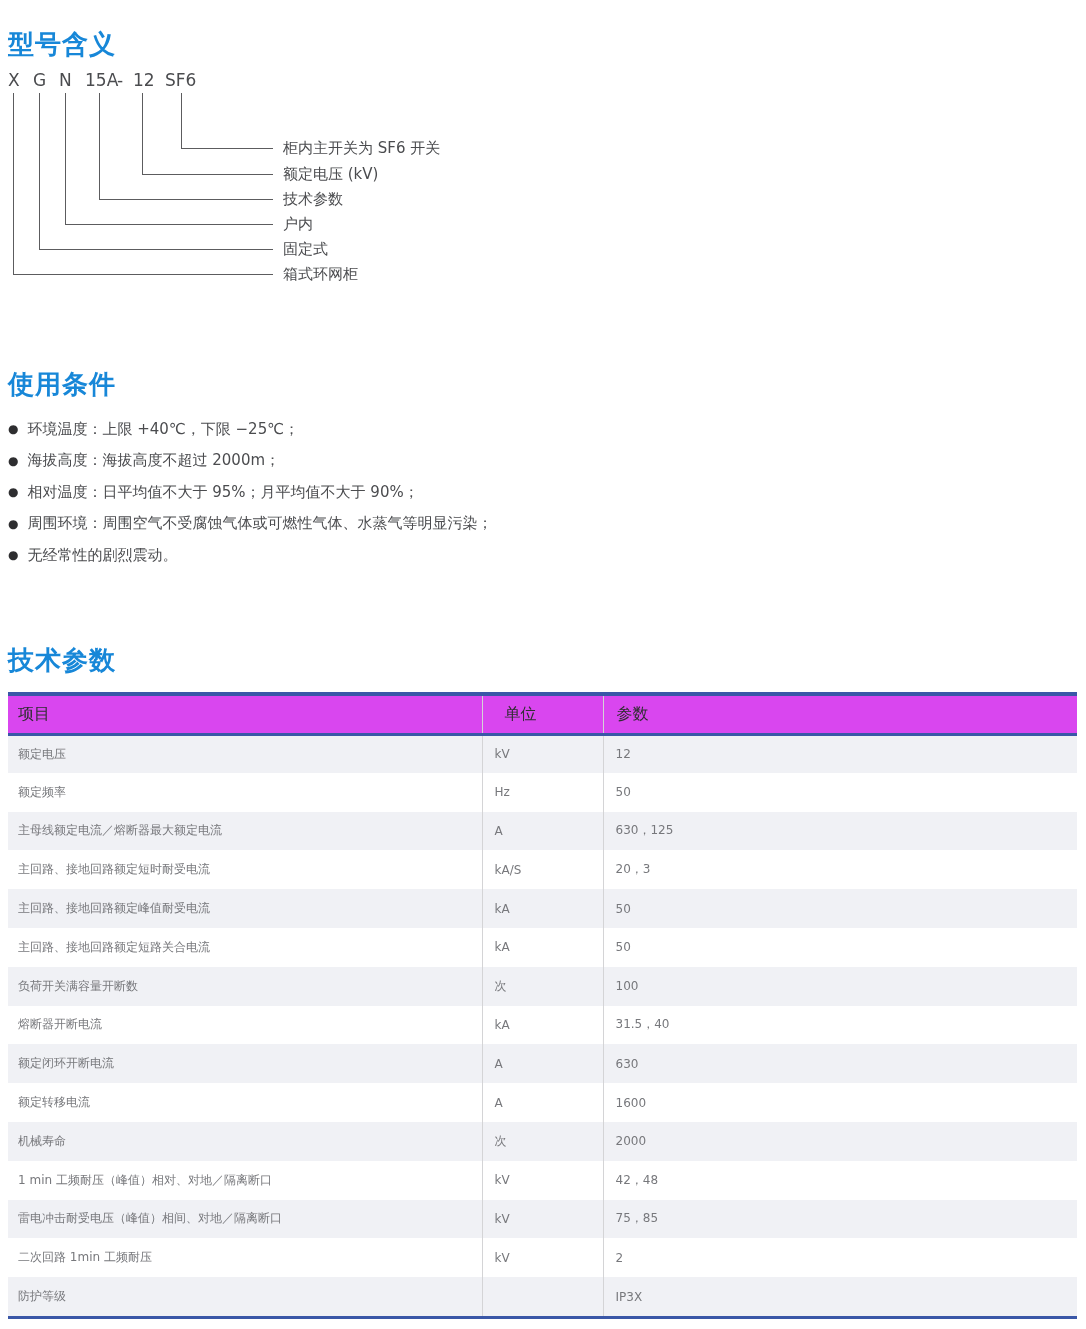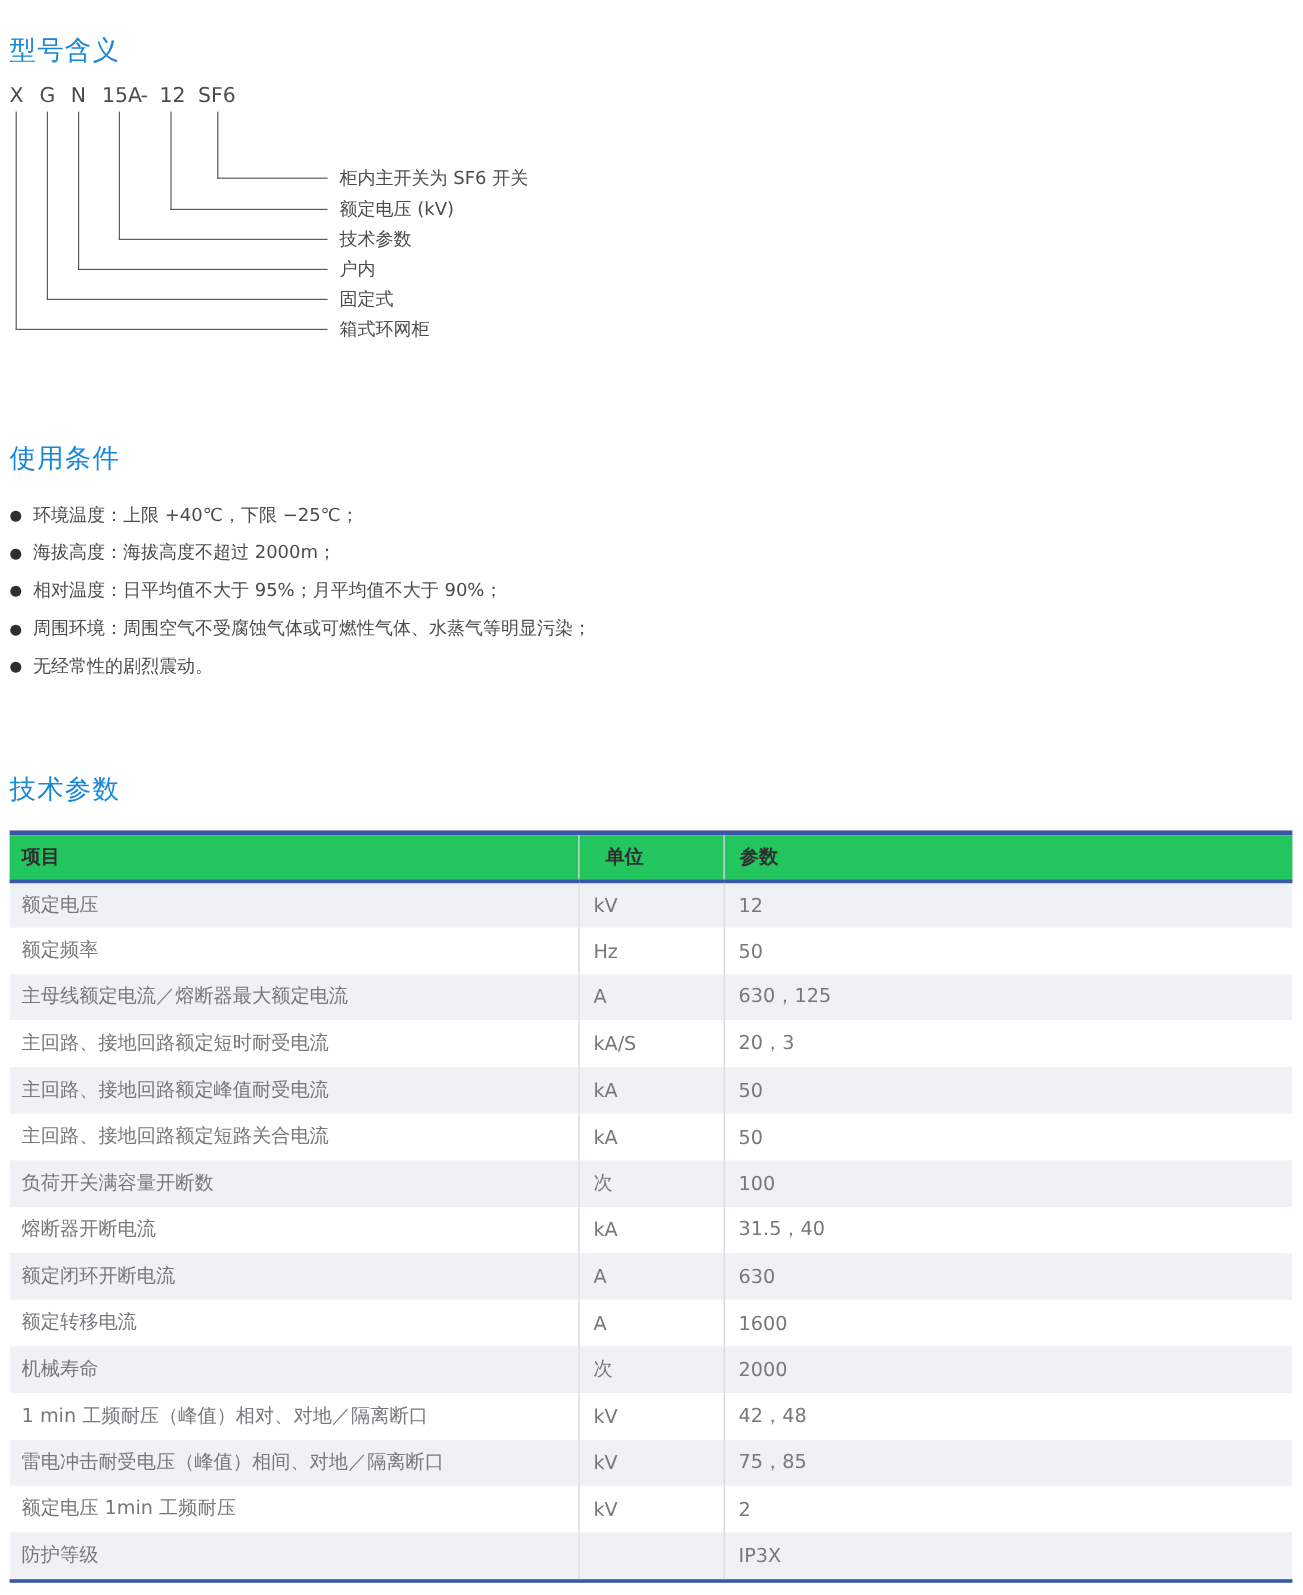--- a/index.html
+++ b/index.html
@@ -8,22 +8,22 @@
     width: 1086px;
     height: 1329px;
     background: #ffffff;
     overflow: hidden;
     font-family: "DejaVu Sans", "Liberation Sans", sans-serif;
   }
   .sec-title {
     position: absolute;
     left: 8px;
     margin: 0;
-    font-size: 22px;
-    font-weight: normal;
+    font-size: 26px;
+    font-weight: bold;
     color: var(--accent, #1787d8);
     letter-spacing: 1px;
     white-space: nowrap;
   }
   #title-model { top: 27px; }
   #title-conditions { top: 367px; }
   #title-params { top: 643px; }
 
   
   .diagram {
@@ -86,30 +86,30 @@
     border-bottom: 3px solid var(--tblue, #3a57a7);
   }
   table.params {
     width: 100%;
     border-collapse: collapse;
     table-layout: fixed;
   }
   table.params th {
     height: 38px;
     font-size: 16px;
-    font-weight: bold;
+    font-weight: normal;
     color: #2e2e30;
     text-align: left;
-    background: #22c55e;
+    background: #d946ef;
     border-bottom: 3px solid var(--tblue, #3a57a7);
     box-sizing: border-box;
   }
   table.params td {
     height: 38.8px;
-    font-size: 16px;
+    font-size: 12px;
     color: #77787c;
     box-sizing: border-box;
     white-space: nowrap;
     overflow: hidden;
   }
   table.params th:nth-child(1) { width: 474px; padding-left: 10px; }
   table.params th:nth-child(2) { width: 121px; padding-left: 22px; border-left: 1px solid #d4d4d6; }
   table.params th:nth-child(3) { padding-left: 13px; border-left: 1px solid #d4d4d6; }
   table.params td:nth-child(1) { padding-left: 10px; }
   table.params td:nth-child(2) { padding-left: 12px; border-left: 1px solid #d4d4d6; }
@@ -241,21 +241,21 @@
             <td>1 min 工频耐压（峰值）相对、对地／隔离断口</td>
             <td>kV</td>
             <td>42，48</td>
           </tr>
           <tr>
             <td>雷电冲击耐受电压（峰值）相间、对地／隔离断口</td>
             <td>kV</td>
             <td>75，85</td>
           </tr>
           <tr>
-            <td>额定电压 1min 工频耐压</td>
+            <td>二次回路 1min 工频耐压</td>
             <td>kV</td>
             <td>2</td>
           </tr>
           <tr>
             <td>防护等级</td>
             <td></td>
             <td>IP3X</td>
           </tr>
         </tbody>
     </table>

